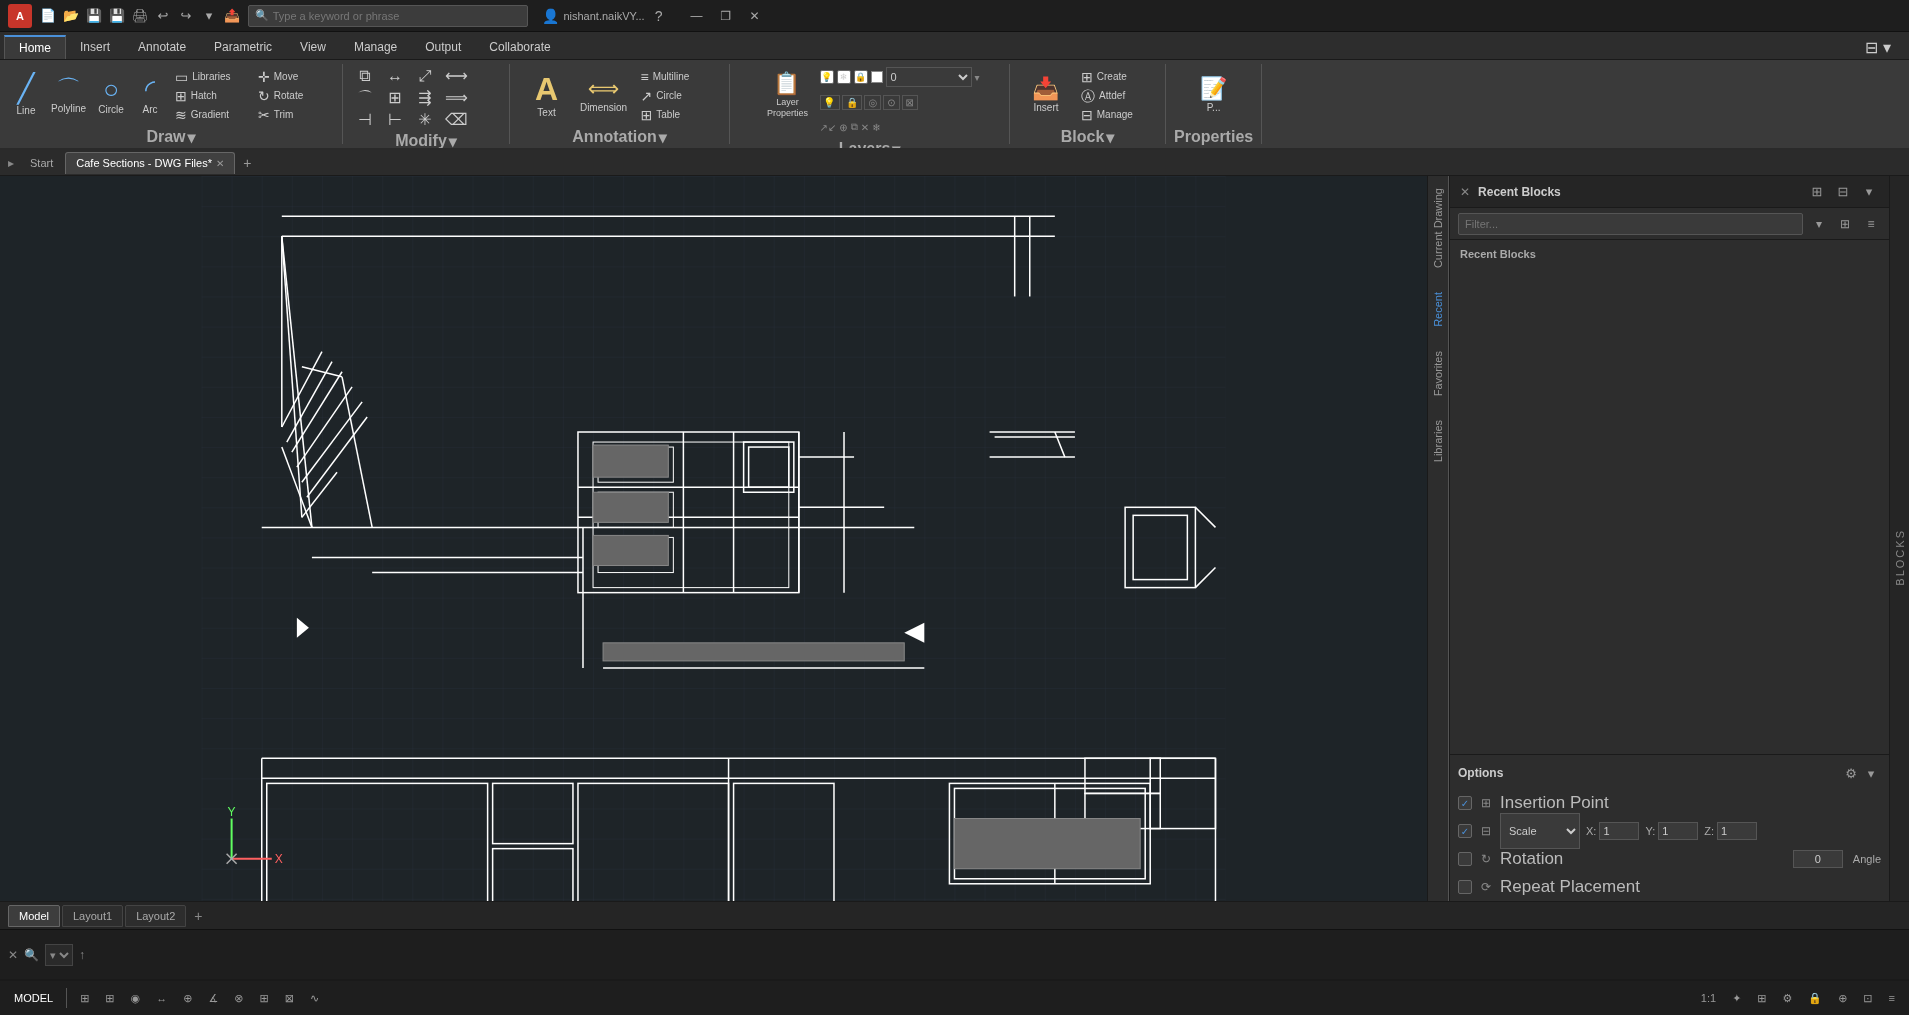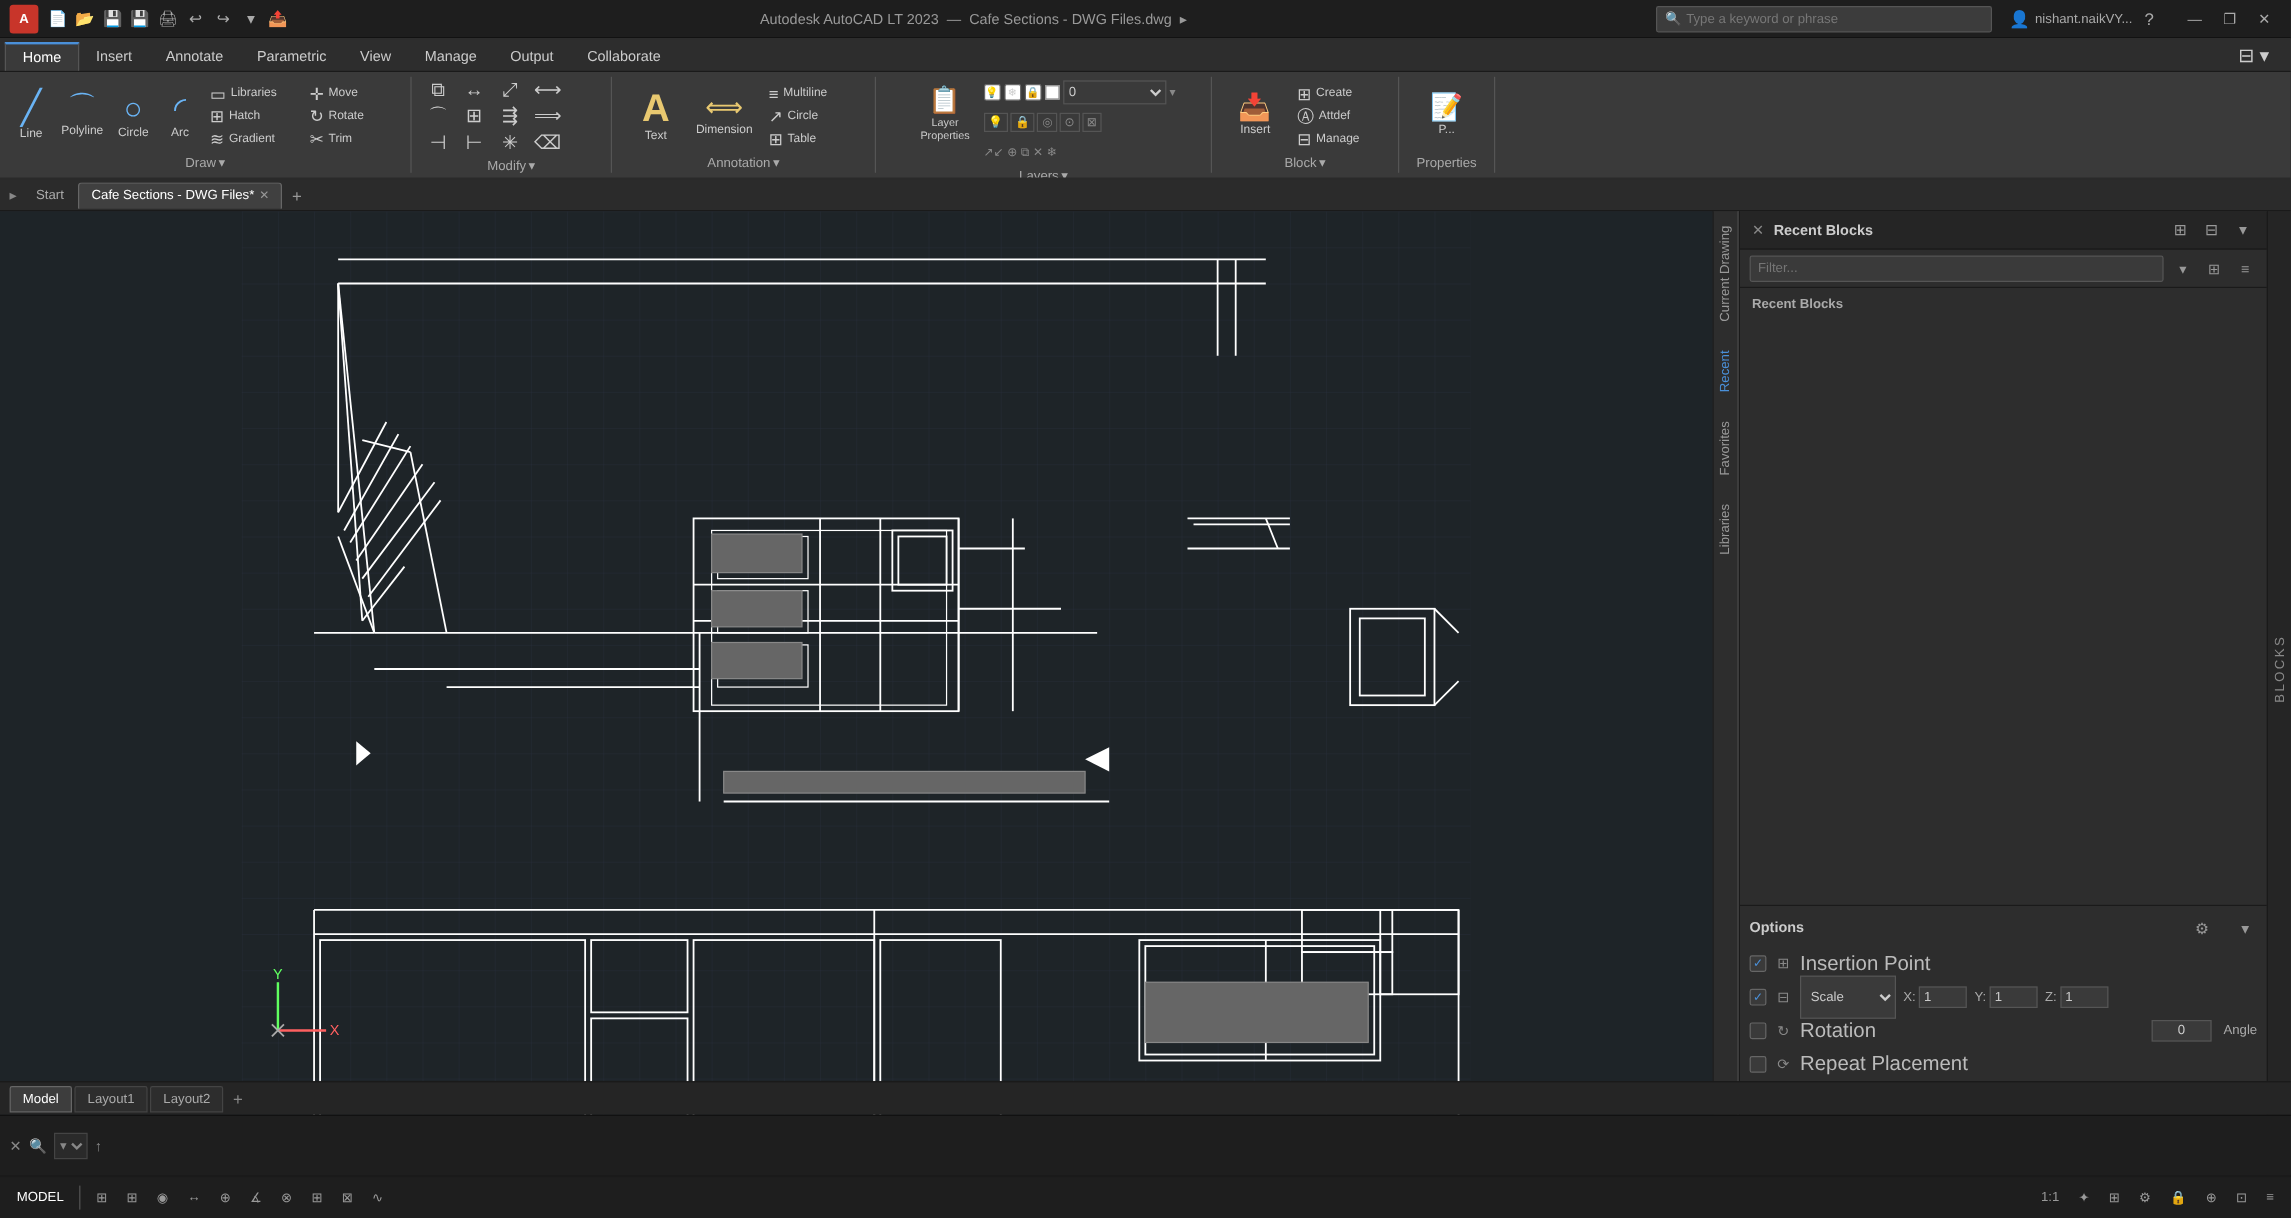--- a/index.html
+++ b/index.html
@@ -110,25 +110,25 @@
       border-right: 1px solid #555;
       min-width: fit-content;
     }
     .ribbon-group-tools {
       display: flex;
       flex: 1;
       gap: 3px;
       align-items: center;
     }
     .ribbon-group-label {
-      font-size: 11px;
+      font-size: 16px;
       color: #aaa;
       margin-top: auto;
       padding-top: 2px;
-      display: flex; align-items: flex-end; gap: 2px;
+      display: flex; align-items: flex-start; gap: 2px; font-weight: bold;
     }
     .ribbon-btn {
       display: flex;
       flex-direction: column;
       align-items: center;
       justify-content: center;
       cursor: pointer;
       padding: 2px 4px;
       border-radius: 2px;
       min-width: 36px;
@@ -340,21 +340,21 @@
 
     
     #options-section {
       border-top: 1px solid #1a1a1a;
       padding: 8px;
     }
     #options-header {
       display: flex;
       align-items: center;
       margin-bottom: 8px;
-      gap: 16px;
+      gap: 0;
     }
     #options-header .options-title {
       font-size: 12px;
       color: #ccc;
       font-weight: bold;
       flex: 1;
     }
     .options-row {
       display: flex;
       align-items: center;
@@ -535,26 +535,20 @@
   <div class="quick-access">
     <button class="qa-btn">📄</button>
     <button class="qa-btn">📂</button>
     <button class="qa-btn">💾</button>
     <button class="qa-btn">💾</button>
     <button class="qa-btn">🖨</button>
     <button class="qa-btn">↩</button>
     <button class="qa-btn">↪</button>
     <button class="qa-btn">▾</button>
     <button class="qa-btn">📤</button>
-  </div>
-  <div class="title-center">
-    <span>Autodesk AutoCAD LT 2023</span>
-    &nbsp;—&nbsp;
-    <span>Cafe Sections - DWG Files.dwg</span>
-    &nbsp;▸
   </div>
   <div class="search-box">
     <span>🔍</span>
     <span style="color:#777;font-size:11px;">Type a keyword or phrase</span>
   </div>
   <div style="display:flex;align-items:center;gap:4px;margin-left:8px;">
     <span style="font-size:14px;">👤</span>
     <span style="font-size:11px;color:#aaa;">nishant.naikVY...</span>
     <button class="qa-btn" style="font-size:14px;">?</button>
   </div>

